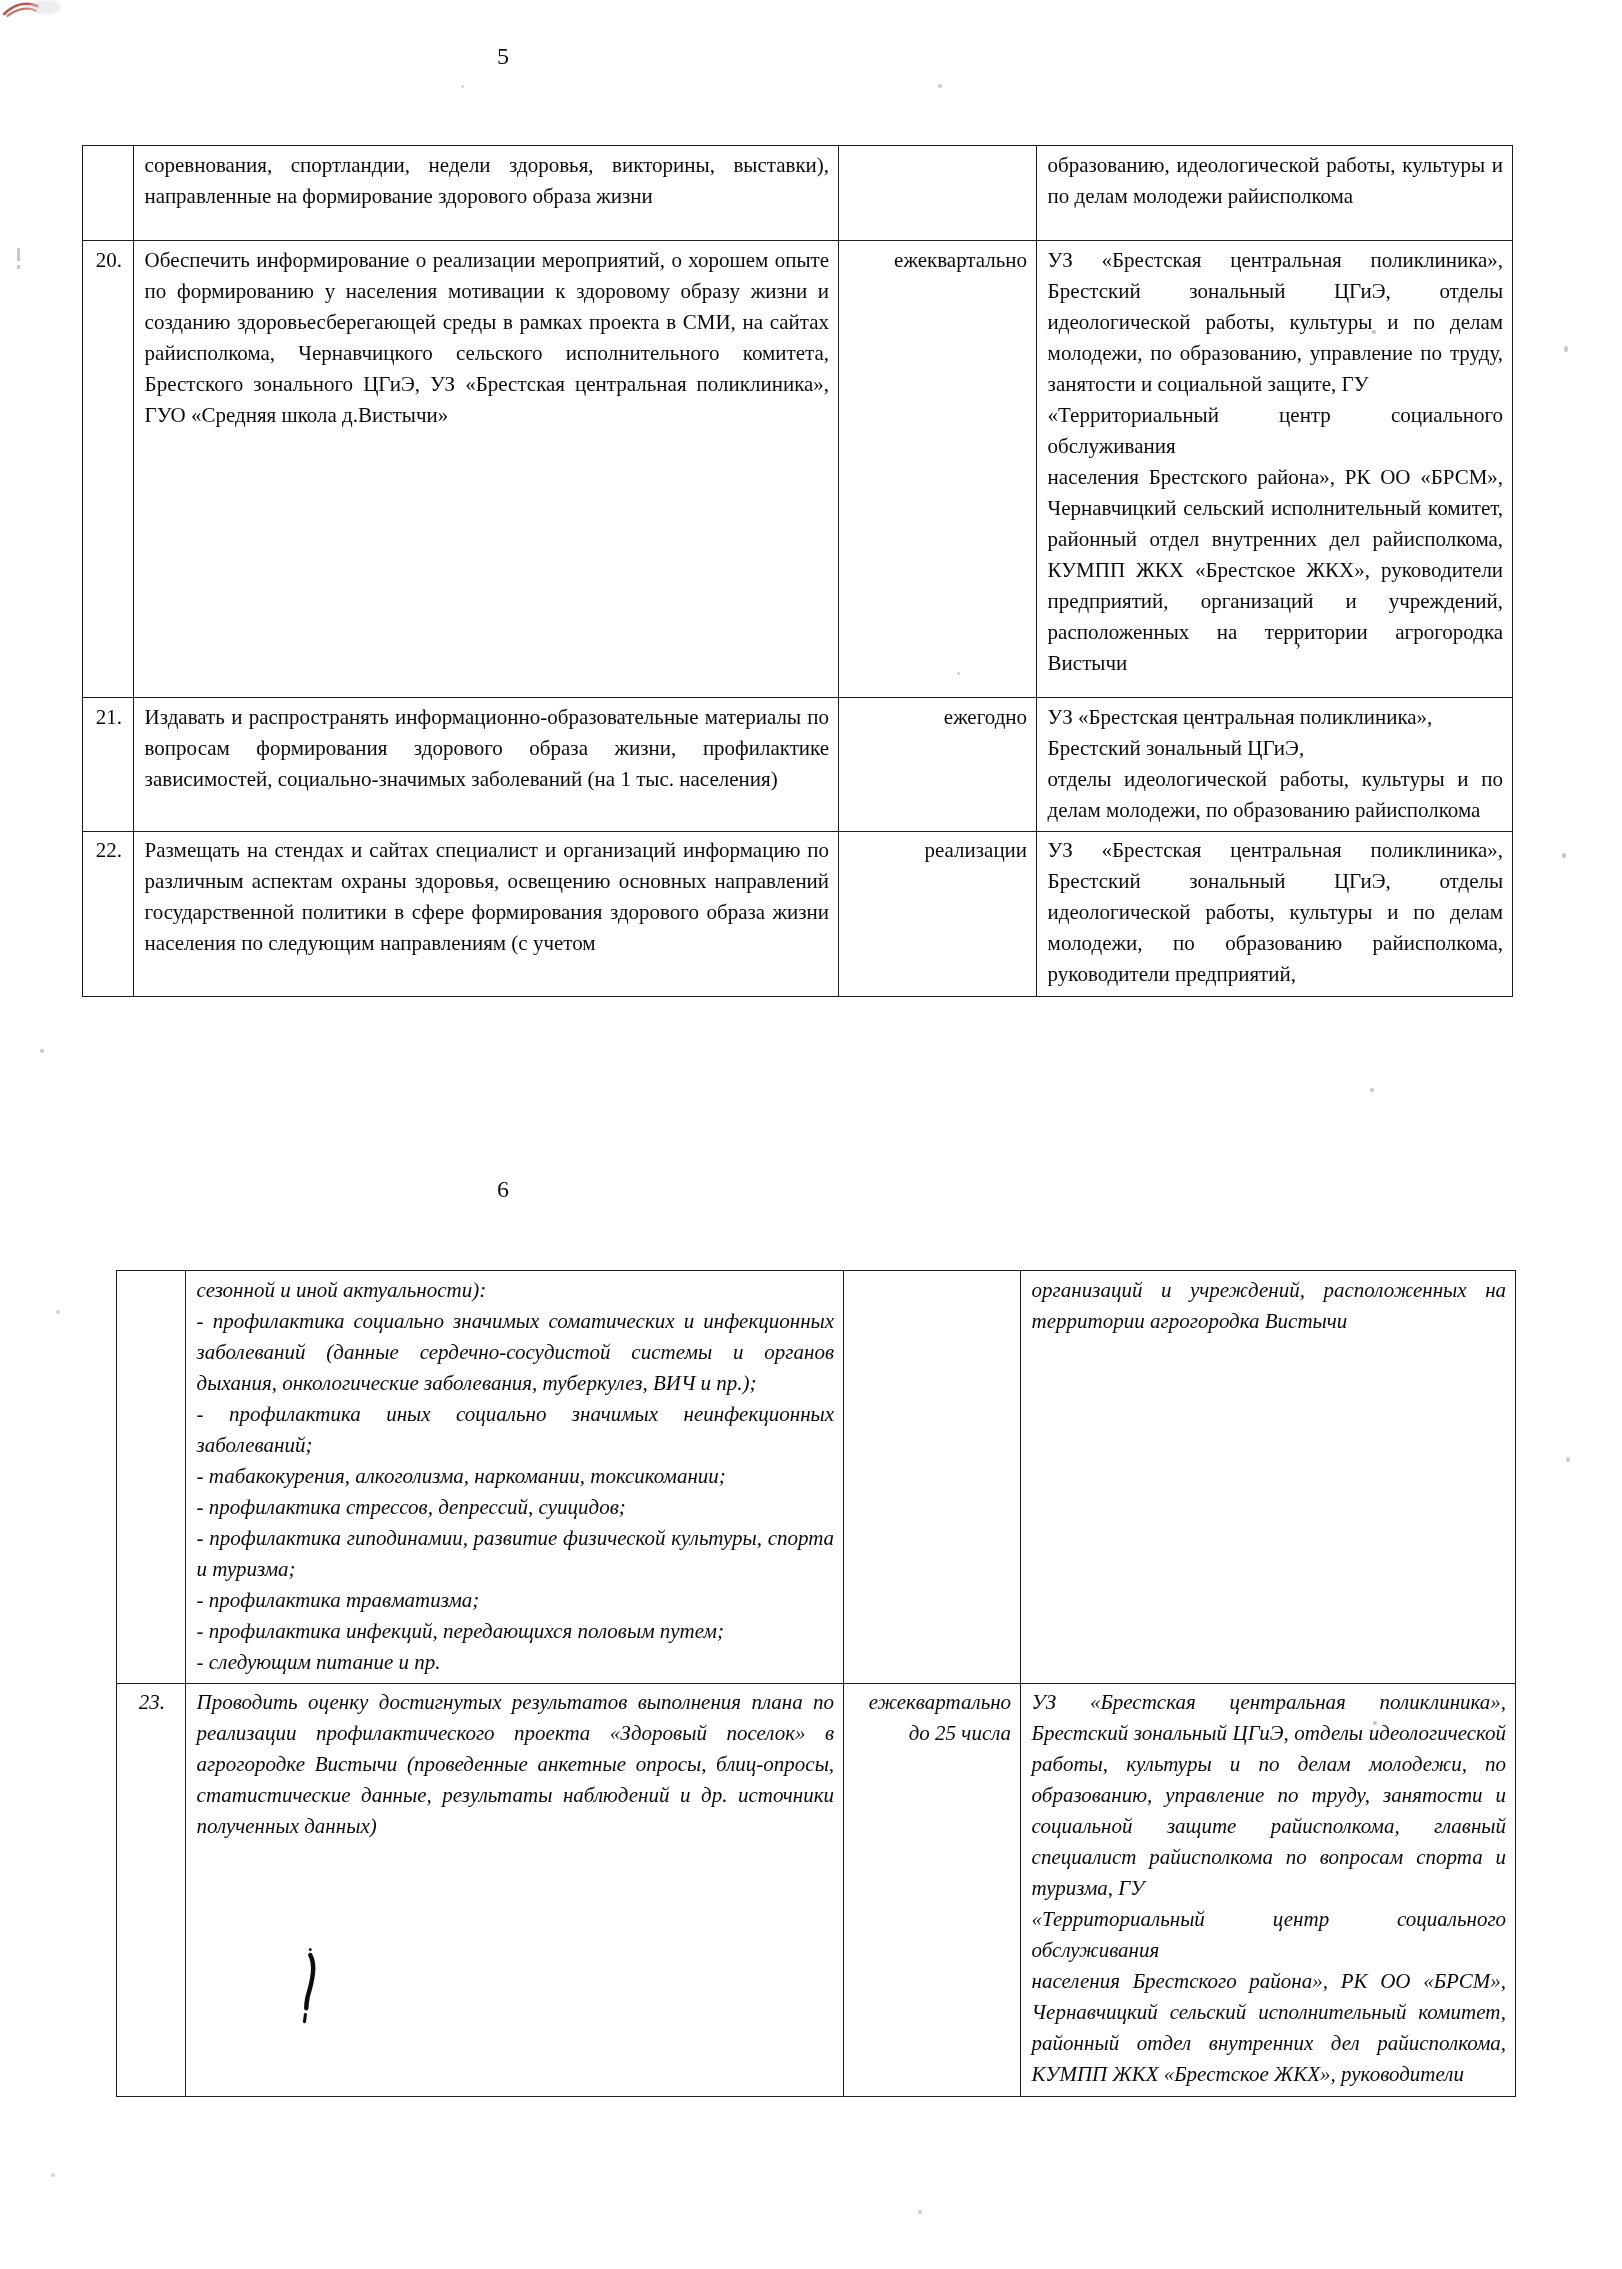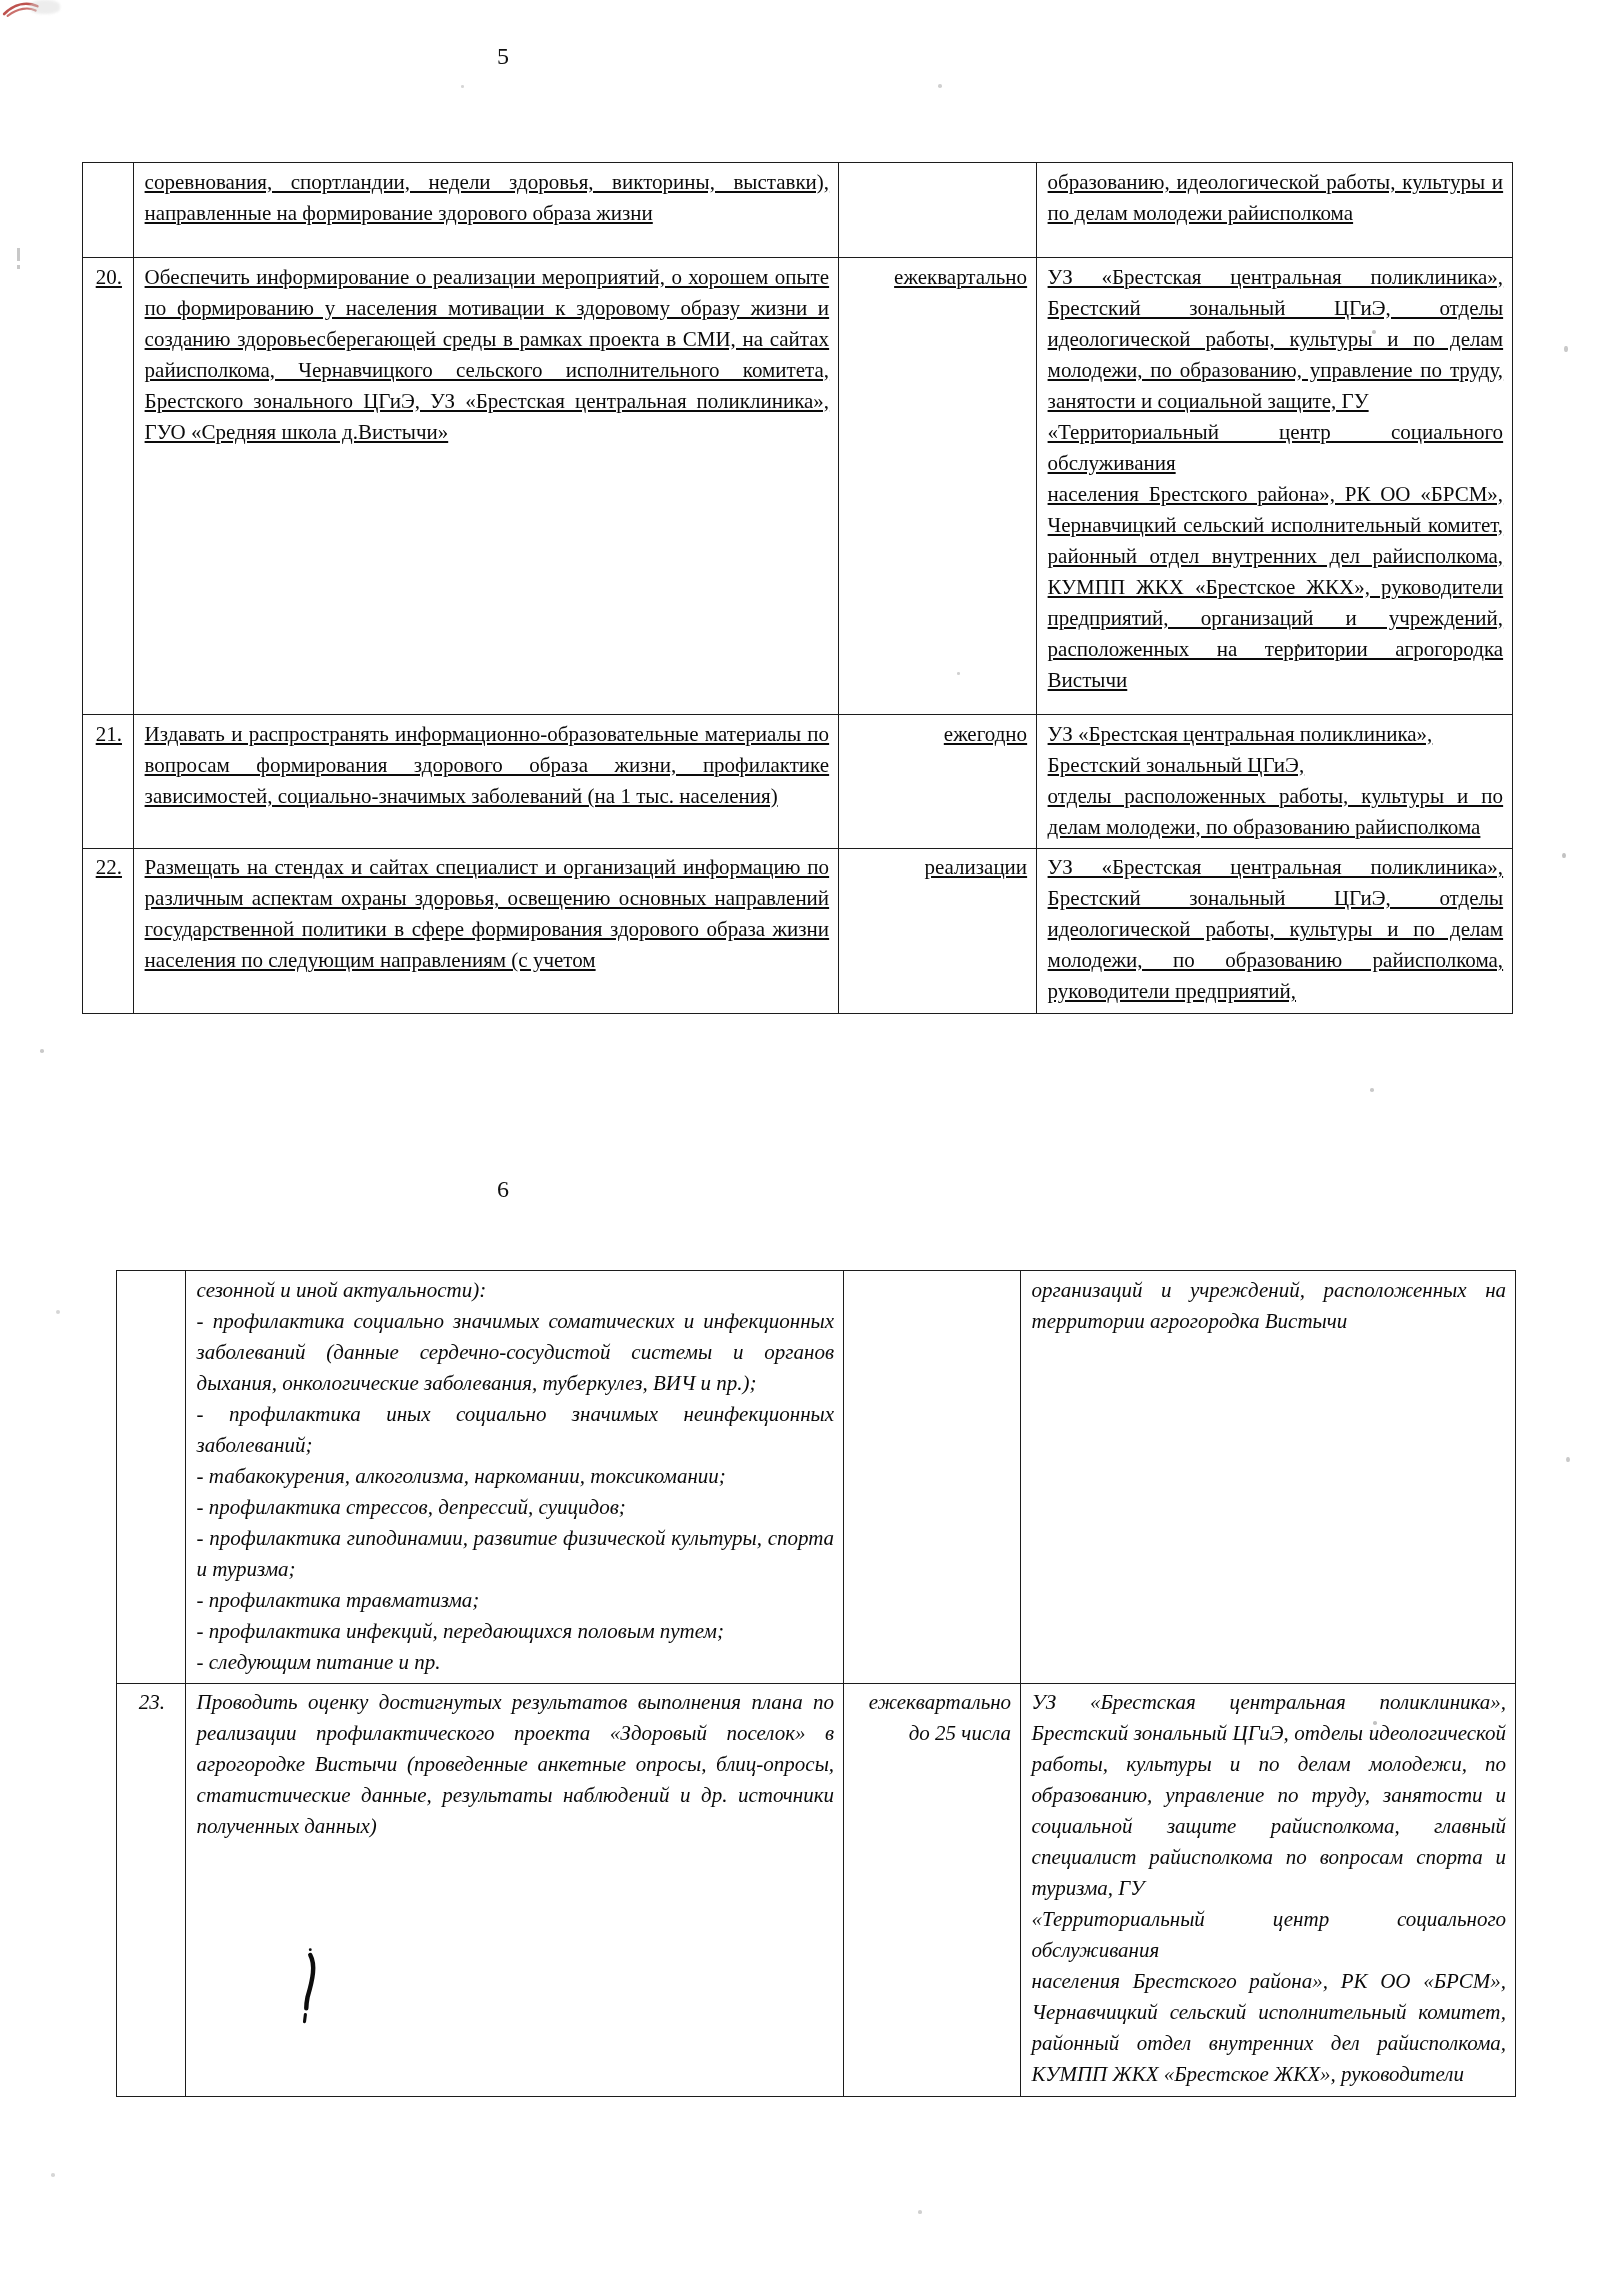--- a/index.html
+++ b/index.html
@@ -30,21 +30,21 @@
   .speck{position:absolute;background:#777;border-radius:50%;}
   .stray-glyph{position:absolute;font-size:19.5px;color:#2a2a2a;}
   .smudge{position:absolute;background:#d9d9d9;border-radius:40%;opacity:.45;filter:blur(0.9px);}
   .excl-mark{position:absolute;background:#9a9a9a;opacity:.55;}
 </style>
 </head>
 <body>
 
 <div class="page-number" style="left:497px;top:43px;">5</div>
 
-<table class="plan-table" style="left:82px;top:162px;width:1429px;text-decoration:underline;">
+<table class="plan-table" style="left:82px;top:145px;width:1429px;">
   <colgroup>
     <col style="width:51px">
       <col style="width:705px">
       <col style="width:198px">
       <col style="width:476px">
   </colgroup>
   <tbody>
       <tr style="height:95px">
     <td class="num-cell"></td>
     <td class="activity-cell">
@@ -73,21 +73,21 @@
     <td class="num-cell">21.</td>
     <td class="activity-cell">
           <p>Издавать и распространять информационно-образовательные материалы по вопросам формирования здорового образа жизни, профилактике зависимостей, социально-значимых заболеваний (на 1 тыс. населения)</p>
         </td>
     <td class="period-cell">
           <p>ежегодно</p>
         </td>
     <td class="responsible-cell">
           <p>УЗ «Брестская центральная поликлиника»,</p>
           <p>Брестский зональный ЦГиЭ,</p>
-          <p>отделы расположенных работы, культуры и по делам молодежи, по образованию райисполкома</p>
+          <p>отделы идеологической работы, культуры и по делам молодежи, по образованию райисполкома</p>
         </td>
   </tr>
   <tr style="height:140px">
     <td class="num-cell">22.</td>
     <td class="activity-cell">
           <p>Размещать на стендах и сайтах специалист и организаций информацию по различным аспектам охраны здоровья, освещению основных направлений государственной политики в сфере формирования здорового образа жизни населения по следующим направлениям (с учетом</p>
         </td>
     <td class="period-cell">
           <p>реализации</p>
         </td>

